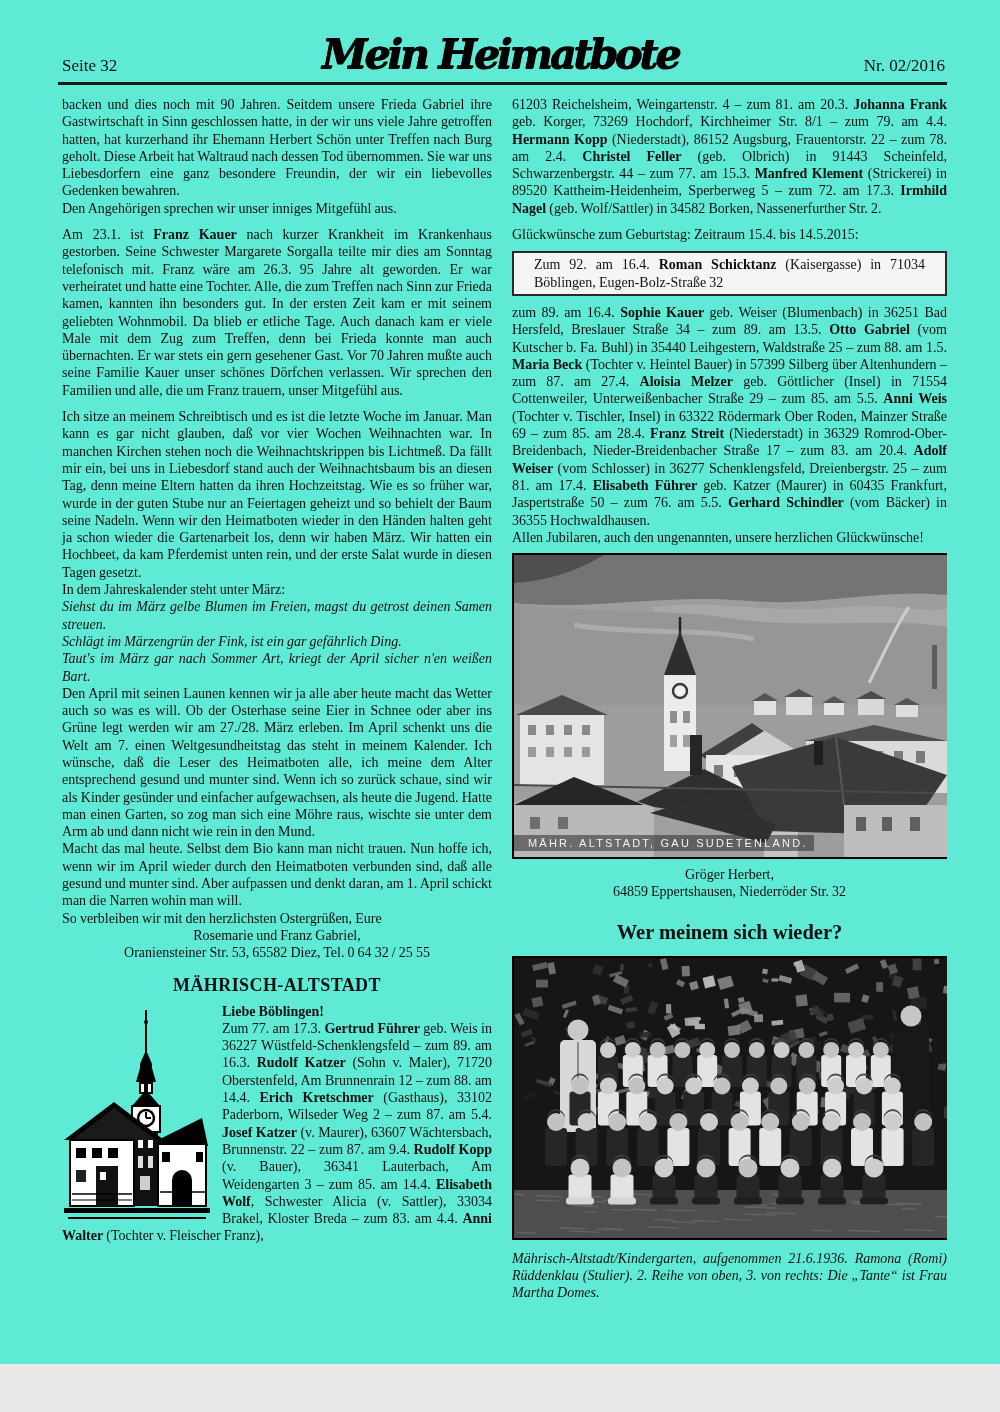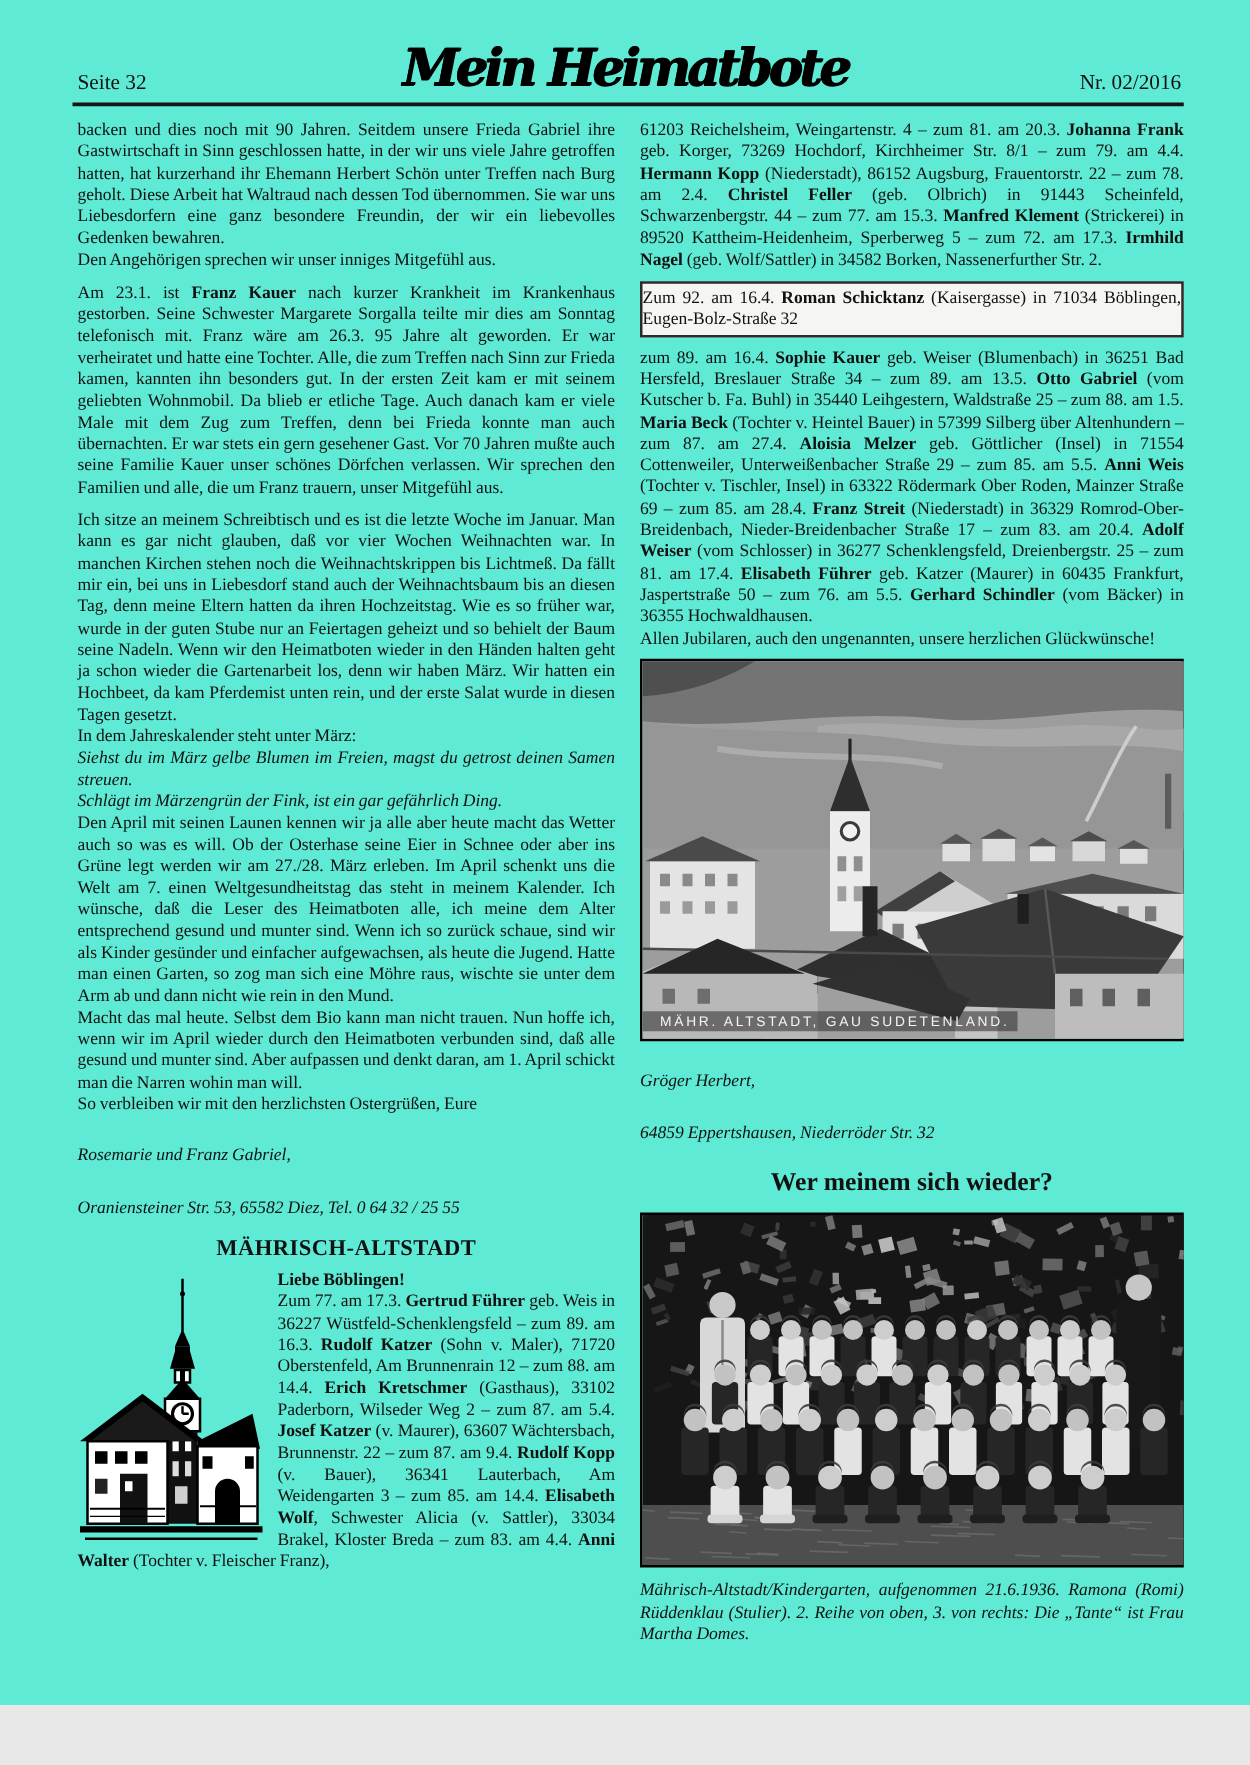--- a/index.html
+++ b/index.html
@@ -13,27 +13,27 @@
             font-size:41px;letter-spacing:-3px;color:#000;
             text-shadow:1px 0 0 #000, 0 1px 0 #000;white-space:nowrap;}
   .hdr-rule{position:absolute;left:58px;top:82px;width:889px;height:3px;background:#151515;}
   
   .col{position:absolute;top:96px;}
   .col-left{left:62px;width:430px;}
   .col-right{left:512px;width:435px;}
   p{margin:0;font-size:14px;line-height:17.3px;text-align:justify;word-spacing:-0.4px;}
   .sp{margin-top:9px;}
   .it{font-style:italic;}
-  .right-it{text-align:left;font-style:italic;margin-top:24px;}
+  .right-it{text-align:center;}
   .lineonly{text-align:left;}
   .section-heading{text-align:center;font-weight:bold;font-size:18px;letter-spacing:.4px;
                    margin:13px 0 7px 0;}
   .quiz-heading{text-align:center;font-weight:bold;font-size:20.5px;margin:20px 0 12px 0;}
   .bold-line{font-weight:bold;text-align:left;}
-  .boxed{border:2px solid #2a2a2a;background:#f5f5f3;padding:3px 0;margin:8px 0;}
+  .boxed{border:2px solid #2a2a2a;background:#f5f5f3;padding:3px 20px;margin:8px 0;}
   .church-float{float:left;width:150px;height:218px;margin:3px 10px 2px 0;}
   .photo-frame{border:2px solid #000000;line-height:0;margin-top:7px;}
   .caption-block{margin-top:7px;}
   .kg-caption{margin-top:10px;font-style:italic;}
   .clear{clear:both;}
 </style>
 </head>
 <body>
 
 <div class="page">
@@ -44,20 +44,21 @@
   <div class="hdr-rule"></div>
 
   <div class="col col-left">
     <p><span>backen und dies noch mit 90 Jahren. Seitdem unsere Frieda Gabriel ihre Gastwirtschaft in Sinn geschlossen hatte, in der wir uns viele Jahre getroffen hatten, hat kurzerhand ihr Ehemann Herbert Schön unter Treffen nach Burg geholt. Diese Arbeit hat Waltraud nach dessen Tod übernommen. Sie war uns Liebesdorfern eine ganz besondere Freundin, der wir ein liebevolles Gedenken bewahren.</span></p>
     <p class="lineonly">Den Angehörigen sprechen wir unser inniges Mitgefühl aus.</p>
     <p class="sp"><span>Am 23.1. ist </span><b>Franz Kauer</b><span> nach kurzer Krankheit im Krankenhaus gestorben. Seine Schwester Margarete Sorgalla teilte mir dies am Sonntag telefonisch mit. Franz wäre am 26.3. 95 Jahre alt geworden. Er war verheiratet und hatte eine Tochter. Alle, die zum Treffen nach Sinn zur Frieda kamen, kannten ihn besonders gut. In der ersten Zeit kam er mit seinem geliebten Wohnmobil. Da blieb er etliche Tage. Auch danach kam er viele Male mit dem Zug zum Treffen, denn bei Frieda konnte man auch übernachten. Er war stets ein gern gesehener Gast. Vor 70 Jahren mußte auch seine Familie Kauer unser schönes Dörfchen verlassen. Wir sprechen den Familien und alle, die um Franz trauern, unser Mitgefühl aus.</span></p>
     <p class="sp"><span>Ich sitze an meinem Schreibtisch und es ist die letzte Woche im Januar. Man kann es gar nicht glauben, daß vor vier Wochen Weihnachten war. In manchen Kirchen stehen noch die Weihnachtskrippen bis Lichtmeß. Da fällt mir ein, bei uns in Liebesdorf stand auch der Weihnachtsbaum bis an diesen Tag, denn meine Eltern hatten da ihren Hochzeitstag. Wie es so früher war, wurde in der guten Stube nur an Feiertagen geheizt und so behielt der Baum seine Nadeln. Wenn wir den Heimatboten wieder in den Händen halten geht ja schon wieder die Gartenarbeit los, denn wir haben März. Wir hatten ein Hochbeet, da kam Pferdemist unten rein, und der erste Salat wurde in diesen Tagen gesetzt.</span></p>
     <p class="lineonly">In dem Jahreskalender steht unter März:</p>
     <p class="it">Siehst du im März gelbe Blumen im Freien, magst du getrost deinen Samen streuen.</p>
     <p class="it">Schlägt im Märzengrün der Fink, ist ein gar gefährlich Ding.</p>
+    <p class="it">Taut's im März gar nach Sommer Art, kriegt der April sicher n'en weißen Bart.</p>
     <p><span>Den April mit seinen Launen kennen wir ja alle aber heute macht das Wetter auch so was es will. Ob der Osterhase seine Eier in Schnee oder aber ins Grüne legt werden wir am 27./28. März erleben. Im April schenkt uns die Welt am 7. einen Weltgesundheitstag das steht in meinem Kalender. Ich wünsche, daß die Leser des Heimatboten alle, ich meine dem Alter entsprechend gesund und munter sind. Wenn ich so zurück schaue, sind wir als Kinder gesünder und einfacher aufgewachsen, als heute die Jugend. Hatte man einen Garten, so zog man sich eine Möhre raus, wischte sie unter dem Arm ab und dann nicht wie rein in den Mund.</span></p>
     <p><span>Macht das mal heute. Selbst dem Bio kann man nicht trauen. Nun hoffe ich, wenn wir im April wieder durch den Heimatboten verbunden sind, daß alle gesund und munter sind. Aber aufpassen und denkt daran, am 1. April schickt man die Narren wohin man will.</span></p>
     <p class="lineonly">So verbleiben wir mit den herzlichsten Ostergrüßen, Eure</p>
     <p class="right-it">Rosemarie und Franz Gabriel,</p>
     <p class="right-it">Oraniensteiner Str. 53, 65582 Diez, Tel. 0 64 32 / 25 55</p>
 
     <div class="section-heading">MÄHRISCH-ALTSTADT</div>
 
     <div>
       <div class="church-float">
@@ -104,20 +105,21 @@
         </svg>
       </div>
       <p class="bold-line">Liebe Böblingen!</p>
       <p><span>Zum 77. am 17.3. </span><b>Gertrud Führer</b><span> geb. Weis in 36227 Wüstfeld-Schenklengsfeld – zum 89. am 16.3. </span><b>Rudolf Katzer</b><span> (Sohn v. Maler), 71720 Oberstenfeld, Am Brunnenrain 12 – zum 88. am 14.4. </span><b>Erich Kretschmer</b><span> (Gasthaus), 33102 Paderborn, Wilseder Weg 2 – zum 87. am 5.4. </span><b>Josef Katzer</b><span> (v. Maurer), 63607 Wächtersbach, Brunnenstr. 22 – zum 87. am 9.4. </span><b>Rudolf Kopp</b><span> (v. Bauer), 36341 Lauterbach, Am Weidengarten 3 – zum 85. am 14.4. </span><b>Elisabeth Wolf</b><span>, Schwester Alicia (v. Sattler), 33034 Brakel, Kloster Breda – zum 83. am 4.4. </span><b>Anni Walter</b><span> (Tochter v. Fleischer Franz),</span></p>
       <div class="clear"></div>
     </div>
   </div>
 
   <div class="col col-right">
     <p><span>61203 Reichelsheim, Weingartenstr. 4 – zum 81. am 20.3. </span><b>Johanna Frank</b><span> geb. Korger, 73269 Hochdorf, Kirchheimer Str. 8/1 – zum 79. am 4.4. </span><b>Hermann Kopp</b><span> (Niederstadt), 86152 Augsburg, Frauentorstr. 22 – zum 78. am 2.4. </span><b>Christel Feller</b><span> (geb. Olbrich) in 91443 Scheinfeld, Schwarzenbergstr. 44 – zum 77. am 15.3. </span><b>Manfred Klement</b><span> (Strickerei) in 89520 Kattheim-Heidenheim, Sperberweg 5 – zum 72. am 17.3. </span><b>Irmhild Nagel</b><span> (geb. Wolf/Sattler) in 34582 Borken, Nassenerfurther Str. 2.</span></p>
+    <p class="sp lineonly">Glückwünsche zum Geburtstag: Zeitraum 15.4. bis 14.5.2015:</p>
     <div class="boxed">
       <p><span>Zum 92. am 16.4. </span><b>Roman Schicktanz</b><span> (Kaisergasse) in 71034 Böblingen, Eugen-Bolz-Straße 32</span></p>
     </div>
     <p><span>zum 89. am 16.4. </span><b>Sophie Kauer</b><span> geb. Weiser (Blumenbach) in 36251 Bad Hersfeld, Breslauer Straße 34 – zum 89. am 13.5. </span><b>Otto Gabriel</b><span> (vom Kutscher b. Fa. Buhl) in 35440 Leihgestern, Waldstraße 25 – zum 88. am 1.5. </span><b>Maria Beck</b><span> (Tochter v. Heintel Bauer) in 57399 Silberg über Altenhundern – zum 87. am 27.4. </span><b>Aloisia Melzer</b><span> geb. Göttlicher (Insel) in 71554 Cottenweiler, Unterweißenbacher Straße 29 – zum 85. am 5.5. </span><b>Anni Weis</b><span> (Tochter v. Tischler, Insel) in 63322 Rödermark Ober Roden, Mainzer Straße 69 – zum 85. am 28.4. </span><b>Franz Streit</b><span> (Niederstadt) in 36329 Romrod-Ober-Breidenbach, Nieder-Breidenbacher Straße 17 – zum 83. am 20.4. </span><b>Adolf Weiser</b><span> (vom Schlosser) in 36277 Schenklengsfeld, Dreienbergstr. 25 – zum 81. am 17.4. </span><b>Elisabeth Führer</b><span> geb. Katzer (Maurer) in 60435 Frankfurt, Jaspertstraße 50 – zum 76. am 5.5. </span><b>Gerhard Schindler</b><span> (vom Bäcker) in 36355 Hochwaldhausen.</span></p>
     <p>Allen Jubilaren, auch den ungenannten, unsere herzlichen Glückwünsche!</p>
 
     <div class="photo-frame">
       <svg width="433" height="302" viewBox="0 0 433 302">
         <rect x="0" y="0" width="433" height="302" fill="#9d9d9d"></rect>
         <path d="M0,0 H433 V40 C360,34 300,52 236,46 C150,38 78,56 0,48 Z" fill="#747474"></path>

